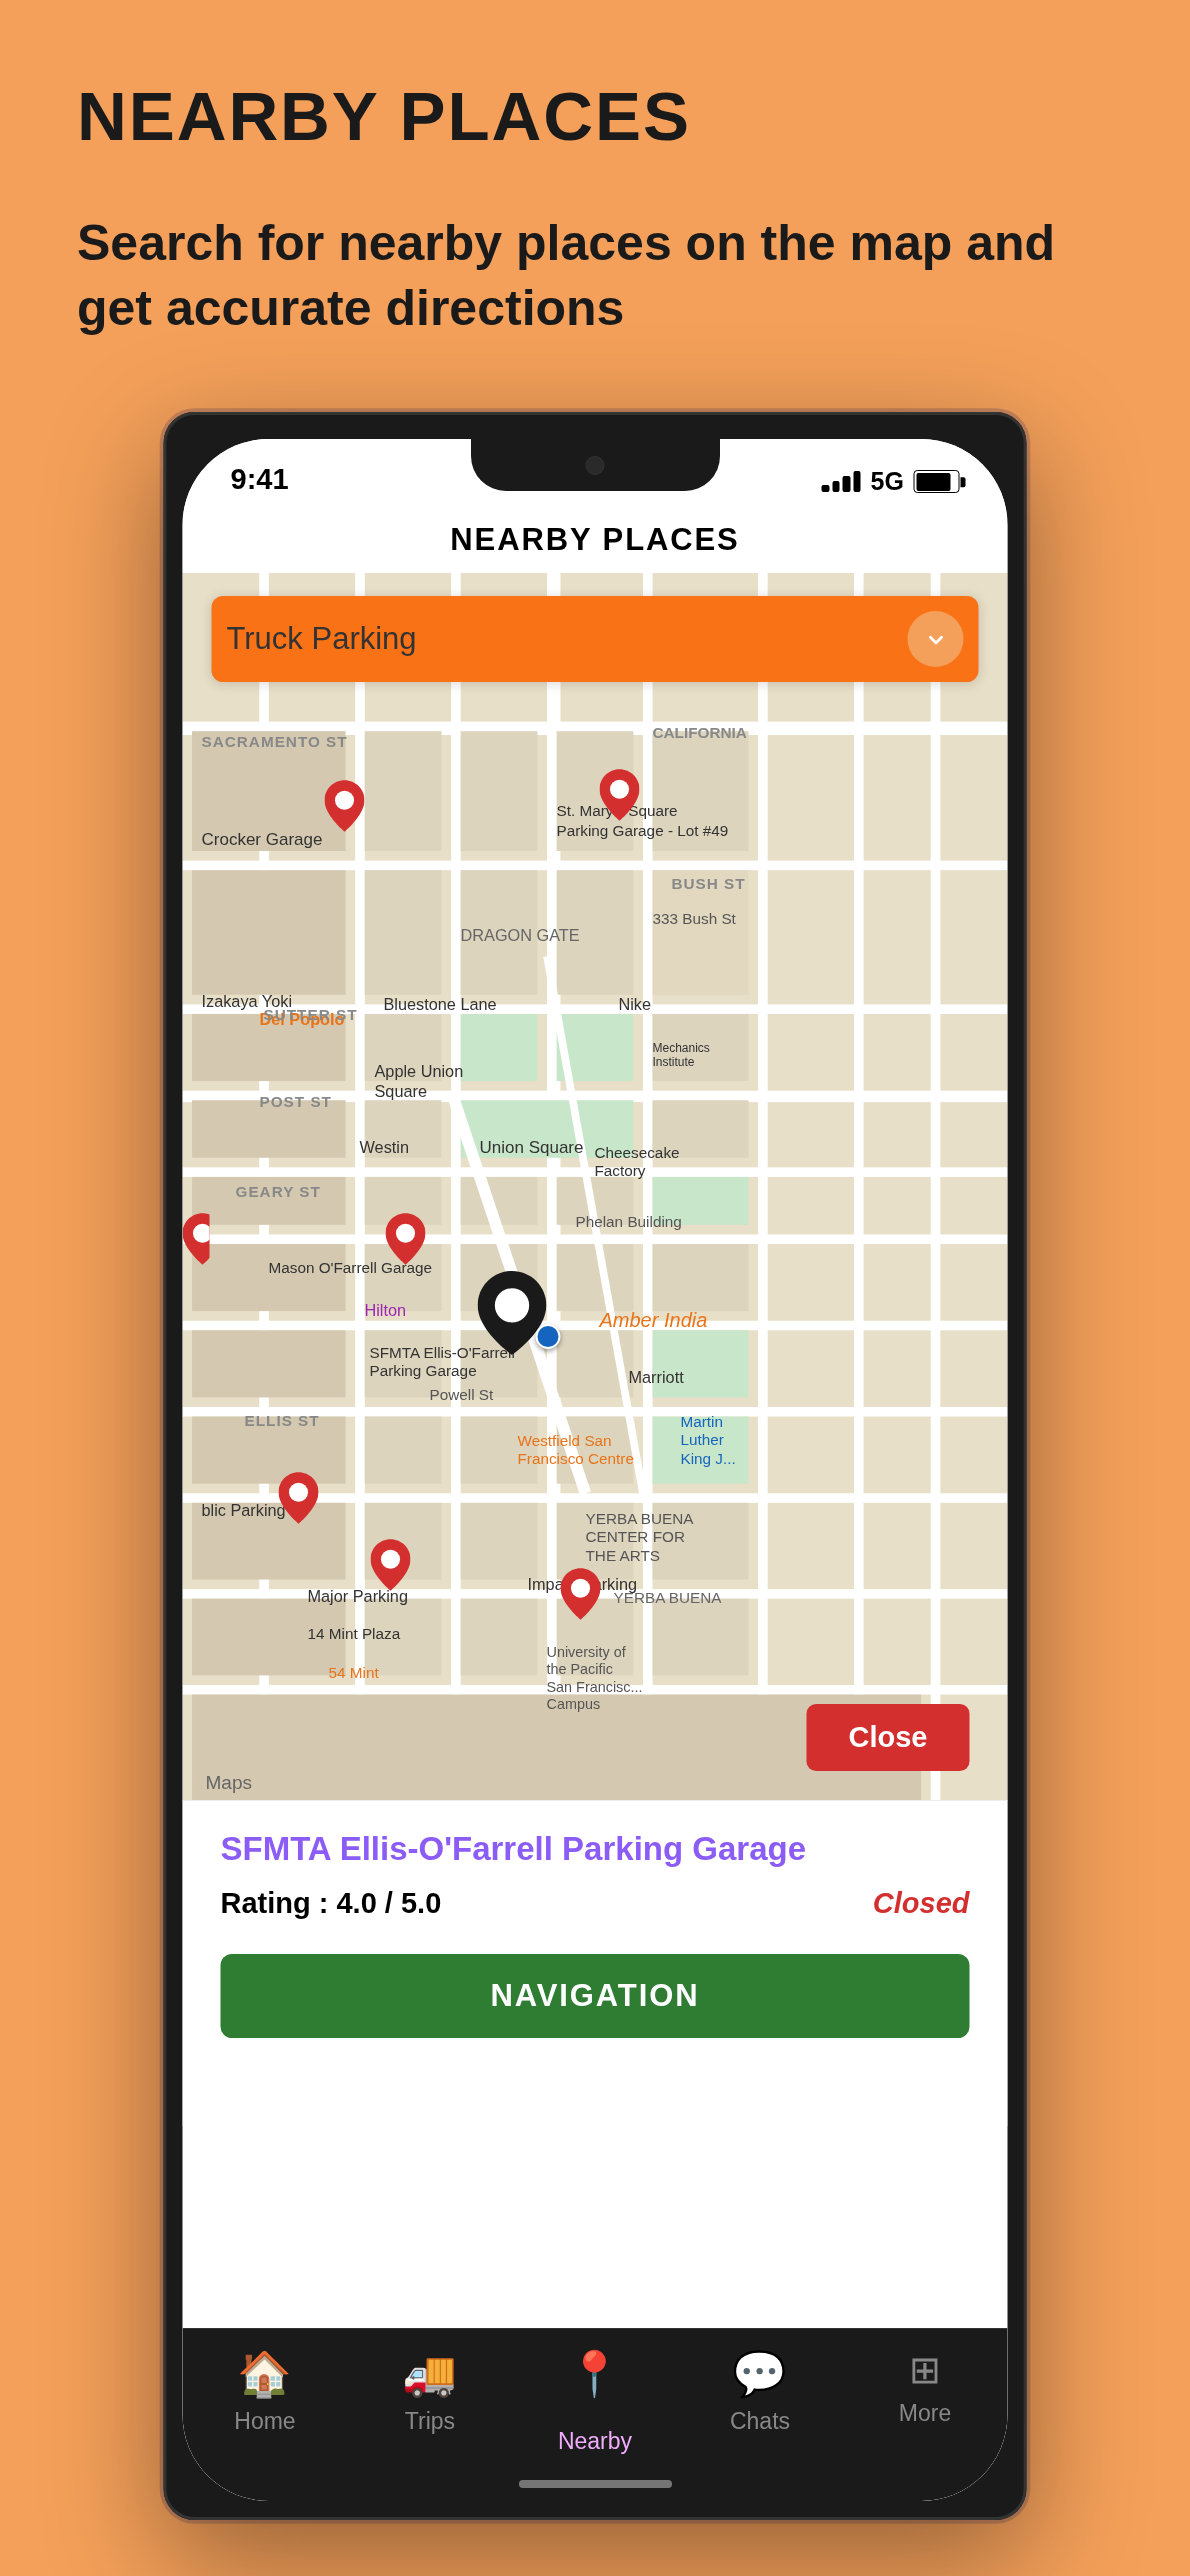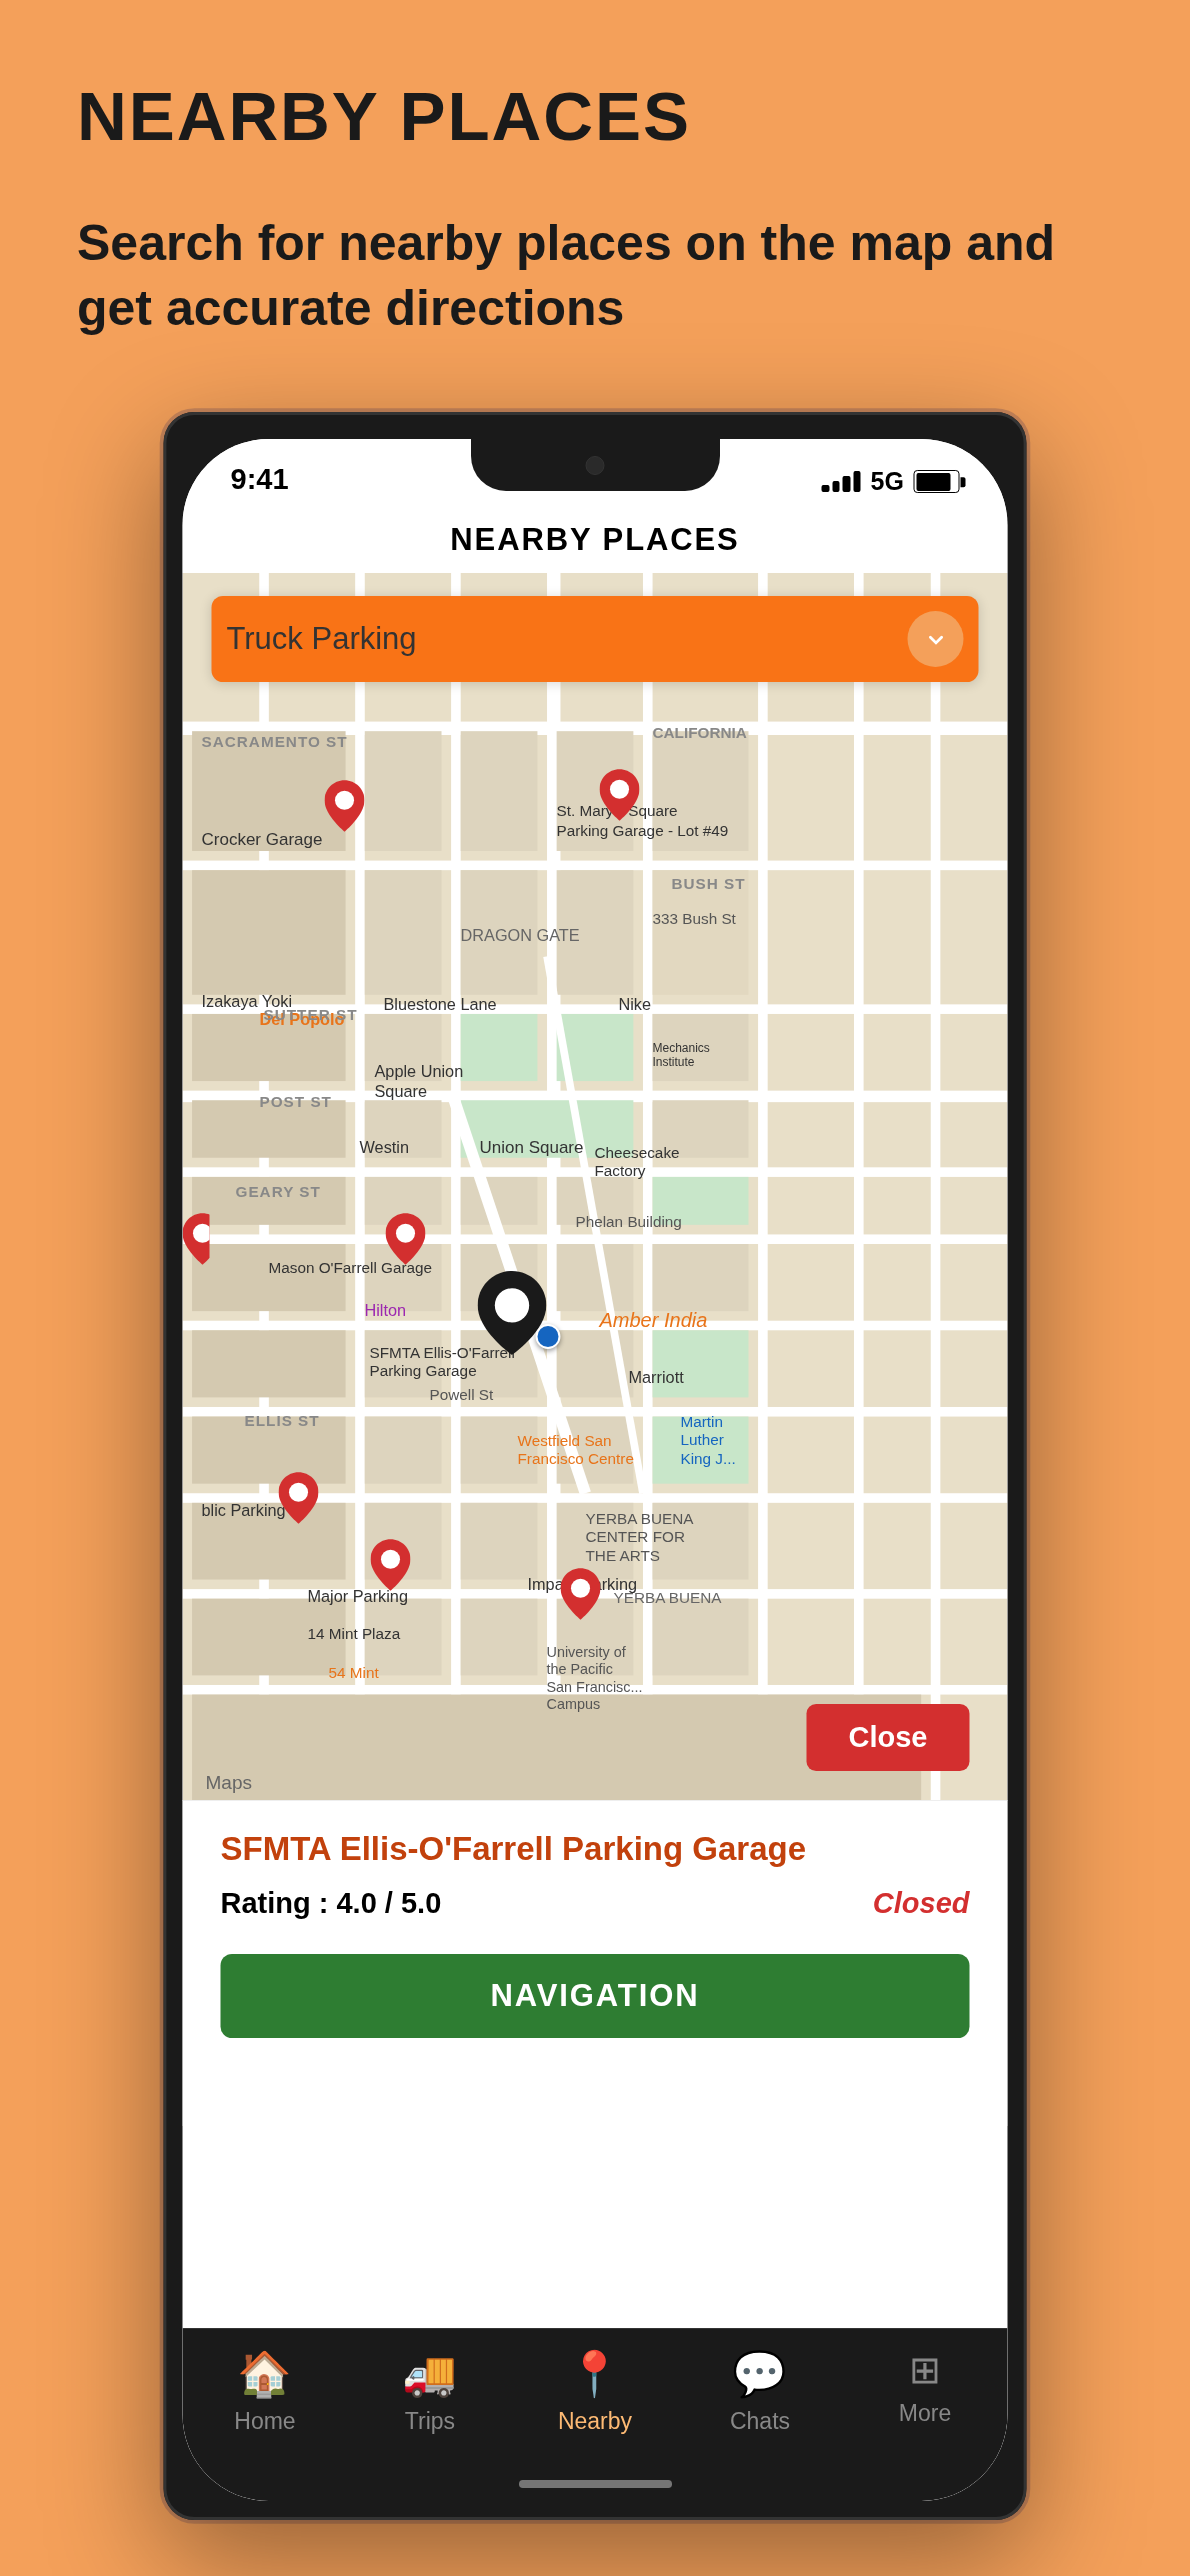--- a/index.html
+++ b/index.html
@@ -252,21 +252,21 @@
       left: 0;
       right: 0;
       height: 326px;
       background: #fff;
       border-top: 1px solid #eee;
       padding: 29px 38px 19px;
     }
     .info-name {
       font-size: 33px;
       font-weight: 700;
-      color: #c2410c;
+      color: #8b5cf6;
       margin-bottom: 19px;
     }
     .info-meta {
       display: flex;
       align-items: center;
       justify-content: space-between;
       margin-bottom: 34px;
     }
     .info-rating {
       font-size: 29px;
@@ -327,21 +327,22 @@
       color: #888;
     }
     .nav-icon.active {
       color: #F4A05A;
     }
     .nav-label {
       font-size: 23px;
       color: #888;
     }
     .nav-label.active {
-      color: #fdba74;
+      color: #f0abfc;
+      margin-top: 20px;
     }
     .nav-home-indicator {
       position: absolute;
       bottom: 13.4px;
       left: 50%;
       transform: translateX(-50%);
       width: 153px;
       height: 7.7px;
       background: #fff;
       border-radius: 3.8px;

